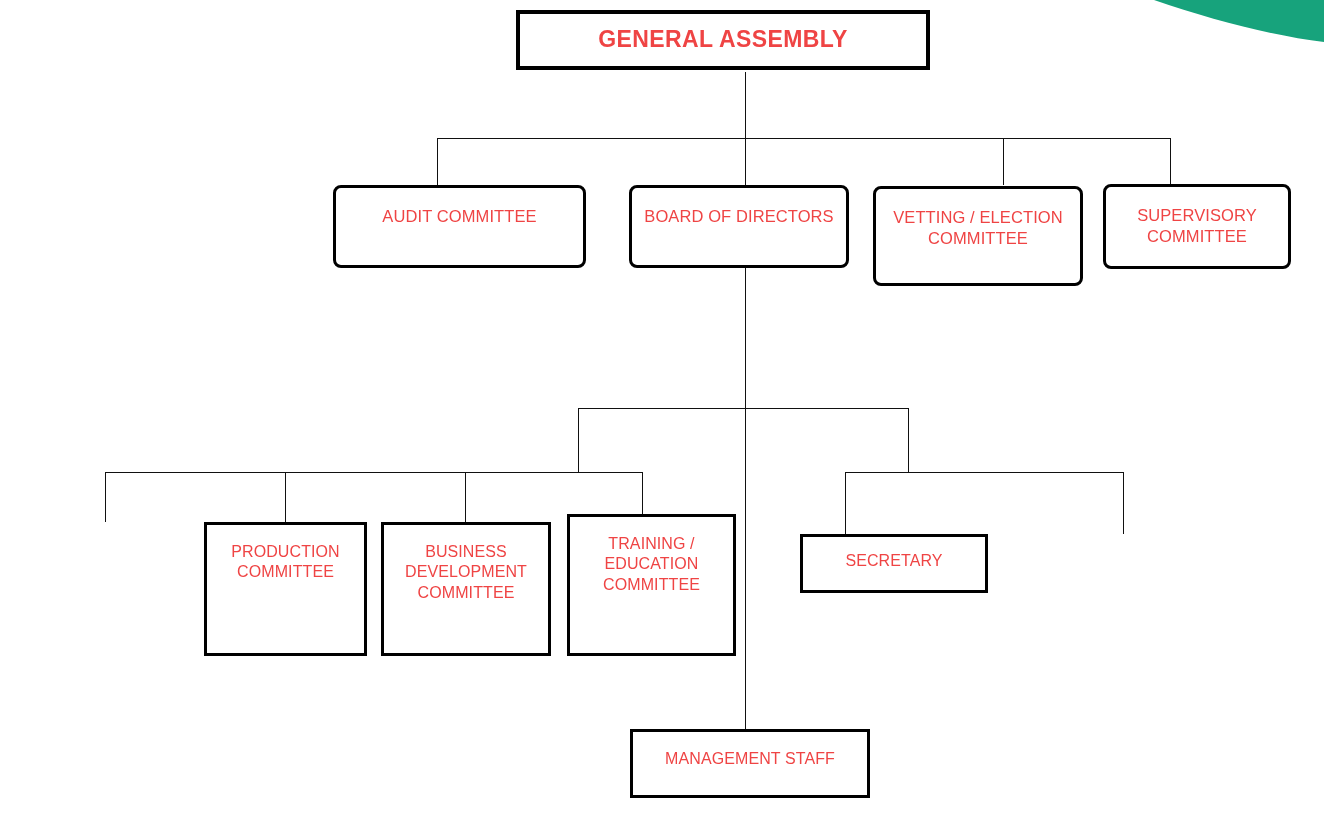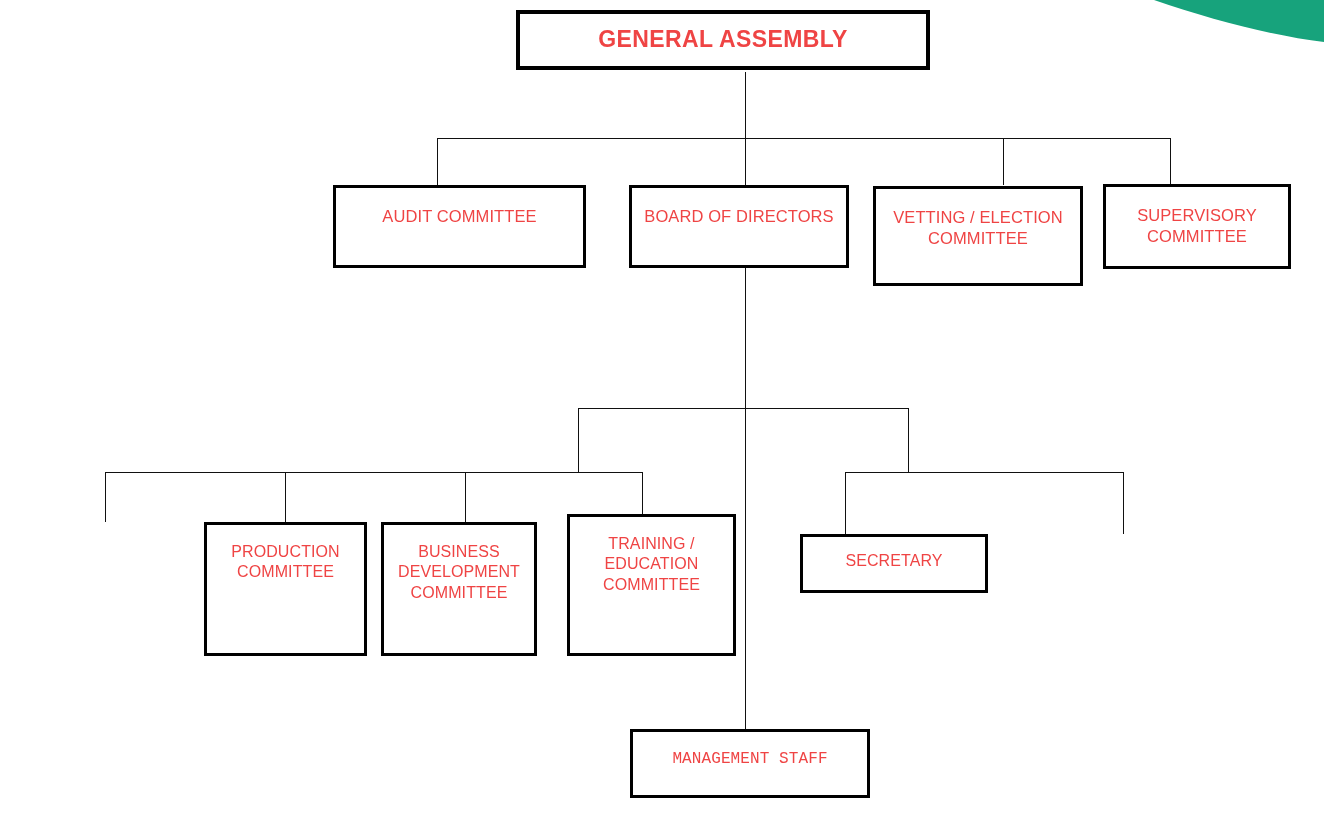--- a/index.html
+++ b/index.html
@@ -62,42 +62,42 @@
     border-width: 4px;
     align-items: center;
   }
   .node.title .label {
     font-weight: bold;
     font-size: 23px;
     letter-spacing: 0.4px;
   }
 
   
-  .node.tier2 { align-items: flex-start; }
+  .node.tier2 { align-items: flex-start; border-radius: 8px; }
   .node.tier2 .label {
     font-size: 16.5px;
     padding-top: 18px;
   }
 
   
   .node.committee { align-items: flex-start; }
   .node.committee .label {
     font-size: 16px;
     padding-top: 17px;
   }
 
   
   .node.officer { align-items: flex-start; }
   .node.officer .label {
     font-size: 16px;
     padding-top: 14px;
   }
 
   
-  .node.staff { align-items: flex-start; font-family: Liberation Mono, monospace; }
+  .node.staff { align-items: flex-start; }
   .node.staff .label {
     font-size: 16px;
     padding-top: 17px;
   }
 </style>
 </head>
 <body>
 
 <div id="canvas">
 
@@ -156,21 +156,21 @@
     <span class="label">SUPERVISORY
 COMMITTEE</span>
   </div>
 
 
   <div class="node committee" style="left:204px; top:522px; width:163px; height:134px;">
     <span class="label">PRODUCTION
 COMMITTEE</span>
   </div>
 
-  <div class="node committee" style="left:381px; top:522px; width:156px; height:134px;">
+  <div class="node committee" style="left:381px; top:522px; width:170px; height:134px;">
     <span class="label">BUSINESS
 DEVELOPMENT
 COMMITTEE</span>
   </div>
 
   <div class="node committee" style="left:567px; top:514px; width:169px; height:142px;">
     <span class="label">TRAINING /
 EDUCATION
 COMMITTEE</span>
   </div>

